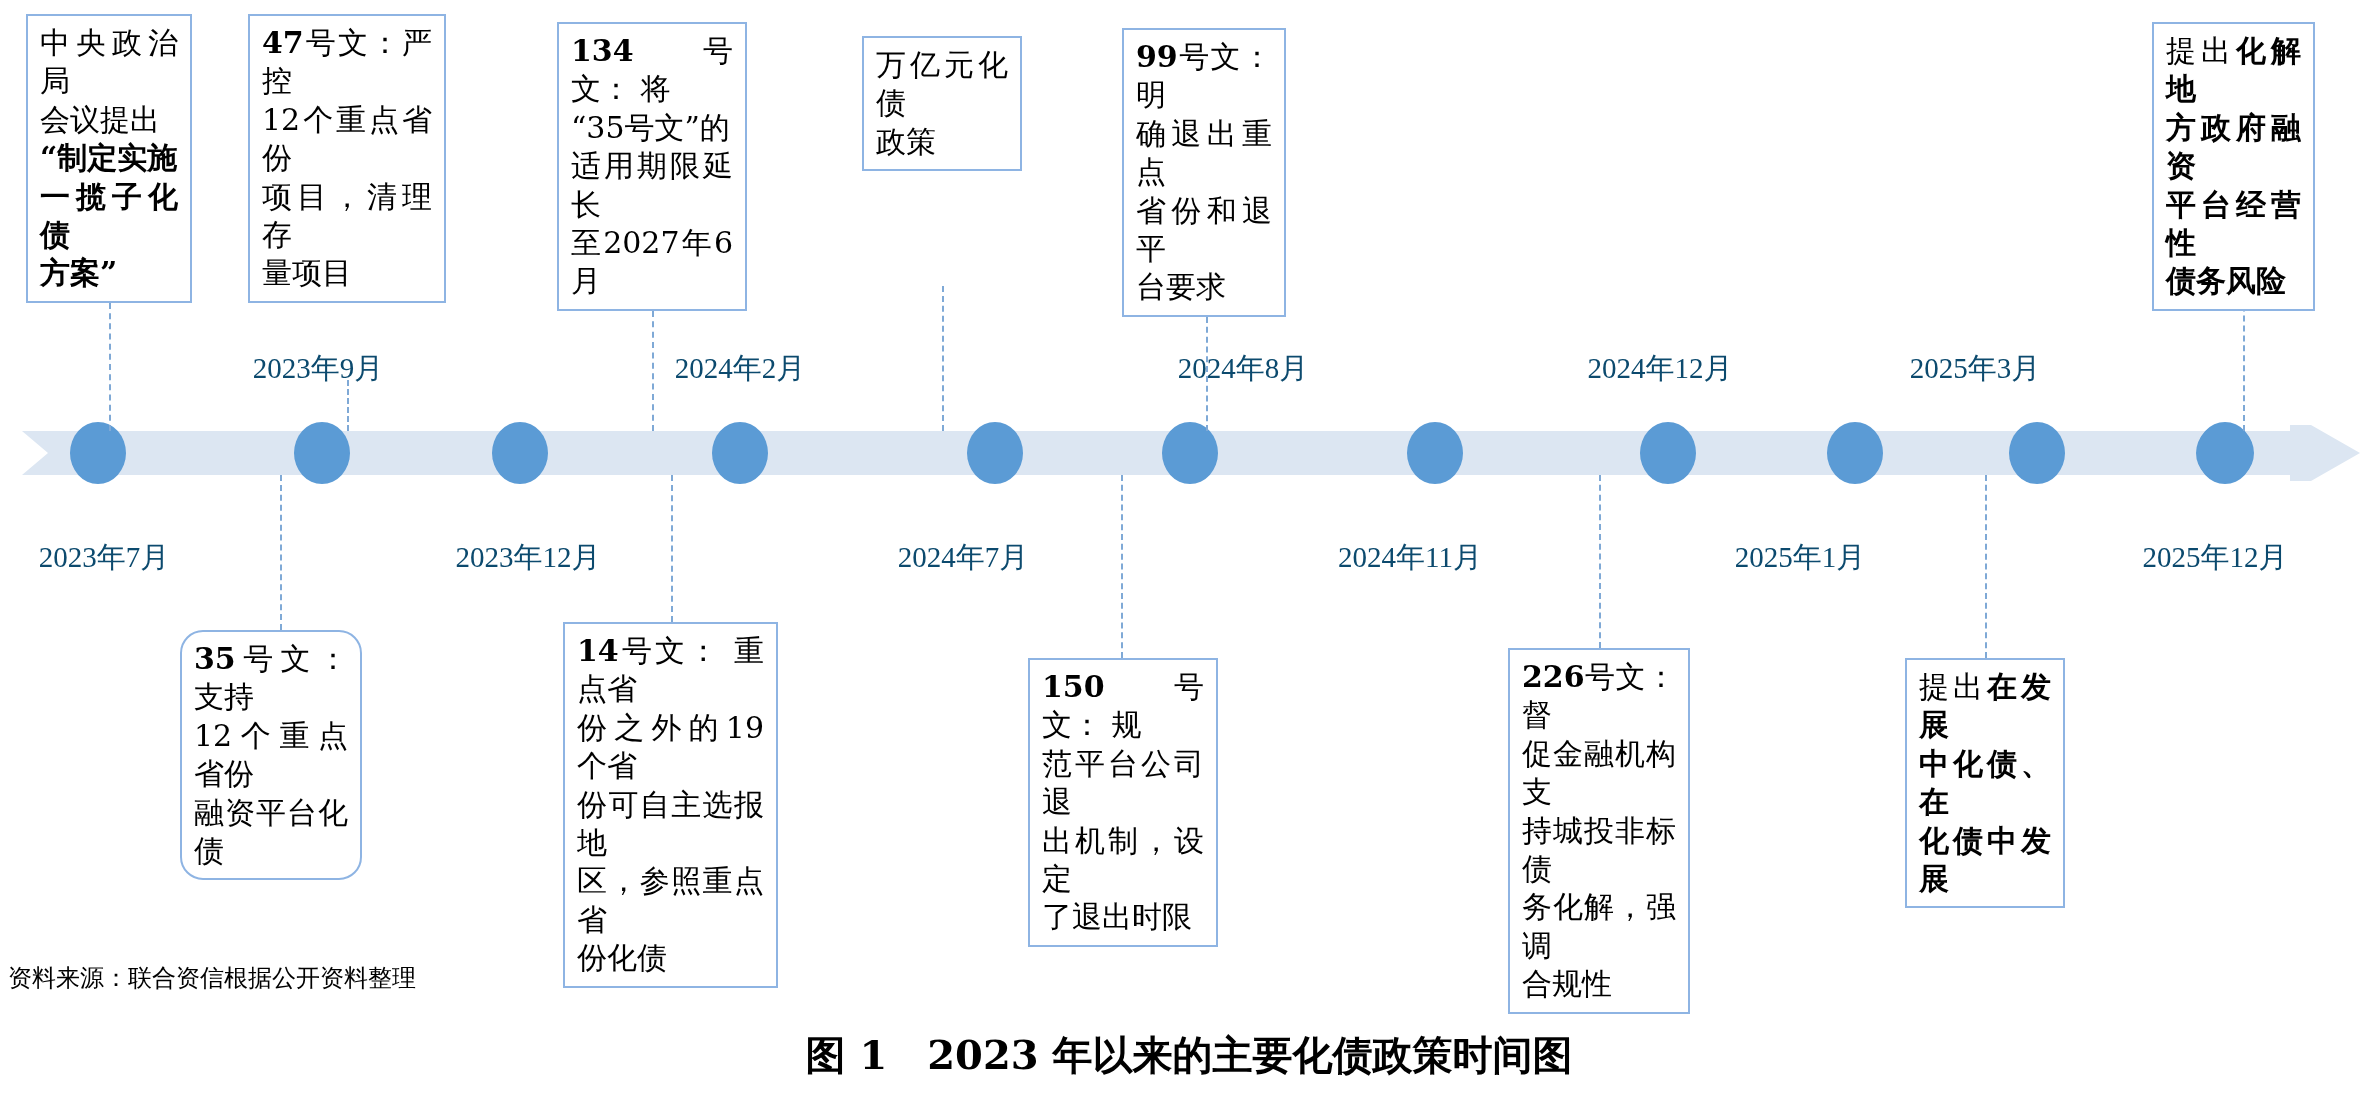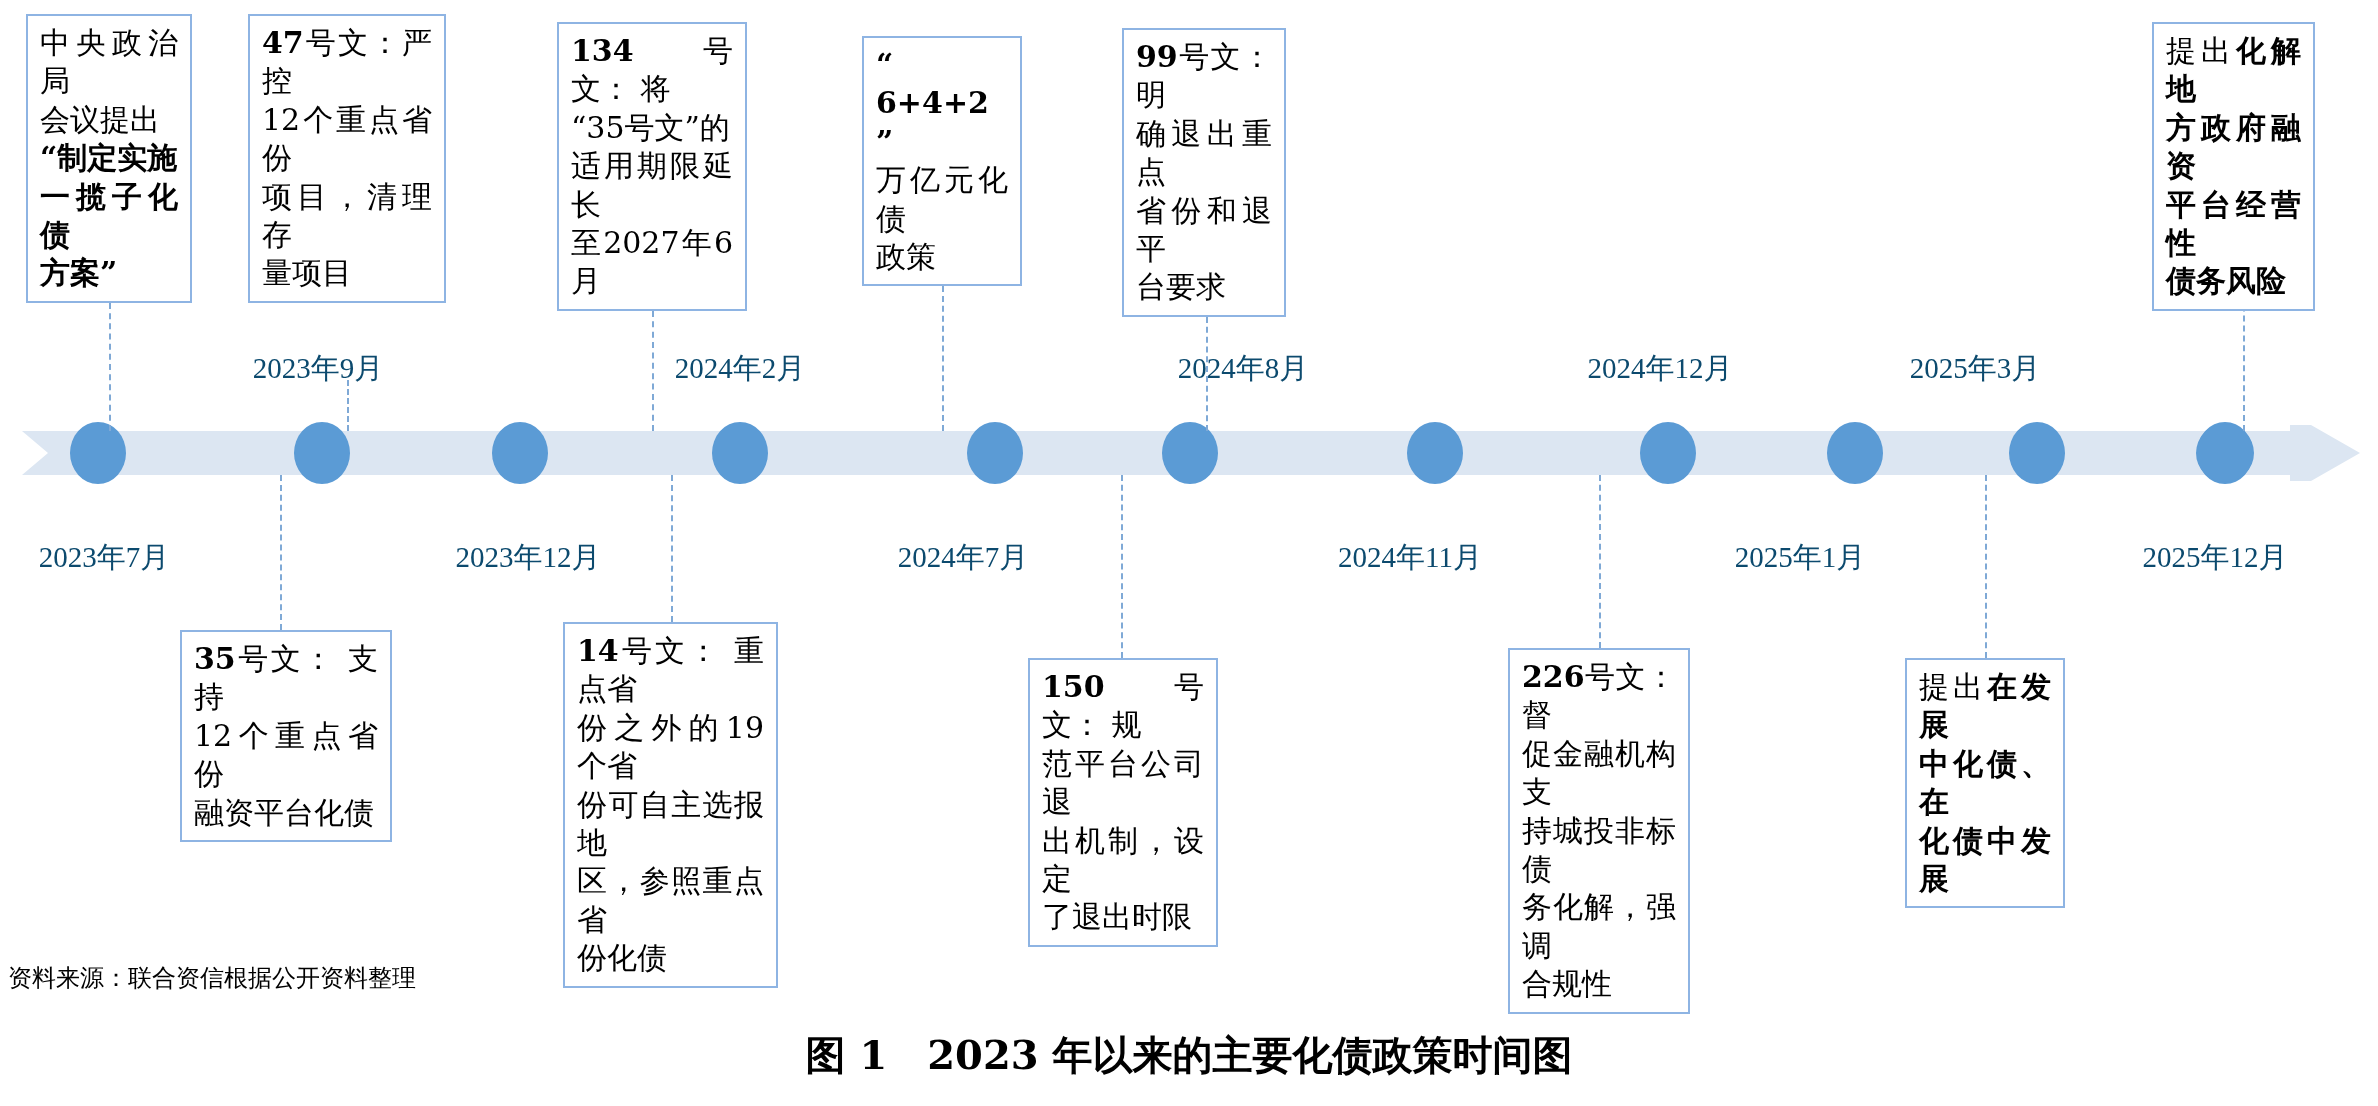--- a/index.html
+++ b/index.html
@@ -158,37 +158,36 @@
       <div>项目，清理存</div>
       <div>量项目</div>
     </div>
     <div class="callout" style="left: 557px; top: 22px; width: 190px; min-height: 152px; border-color: rgb(142, 180, 227);">
       <div><span class="b">134</span><span> 号 文： 将</span></div>
       <div>“35号文”的</div>
       <div>适用期限延长</div>
       <div>至2027年6月</div>
     </div>
     <div class="callout" style="left: 862px; top: 36px; width: 160px; min-height: 110px; border-color: rgb(142, 180, 227);">
-      <div class="b">“ 6+4+2 ”</div>
       <div>万亿元化债</div>
       <div>政策</div>
     </div>
     <div class="callout" style="left: 1122px; top: 28px; width: 164px; min-height: 148px; border-color: rgb(142, 180, 227);">
       <div><span class="b">99</span><span>号文：明</span></div>
       <div>确退出重点</div>
       <div>省份和退平</div>
       <div>台要求</div>
     </div>
     <div class="callout" style="left: 2152px; top: 22px; width: 163px; min-height: 152px; border-color: rgb(142, 180, 227);">
       <div><span>提出</span><span class="b">化解地</span></div>
       <div class="b">方政府融资</div>
       <div class="b">平台经营性</div>
       <div class="b">债务风险</div>
     </div>
-    <div class="callout" style="left: 180px; top: 630px; width: 212px; min-height: 114px; border-color: rgb(142, 180, 227);">
+    <div class="callout" style="left: 180px; top: 630px; width: 182px; min-height: 114px; border-color: rgb(142, 180, 227); border-radius: 23px;">
       <div><span class="b">35</span><span>号文： 支持</span></div>
       <div>12个重点省份</div>
       <div>融资平台化债</div>
     </div>
     <div class="callout" style="left: 563px; top: 622px; width: 215px; min-height: 186px; border-color: rgb(142, 180, 227);">
       <div><span class="b">14</span><span>号文： 重点省</span></div>
       <div>份之外的19个省</div>
       <div>份可自主选报地</div>
       <div>区，参照重点省</div>
       <div>份化债</div>

